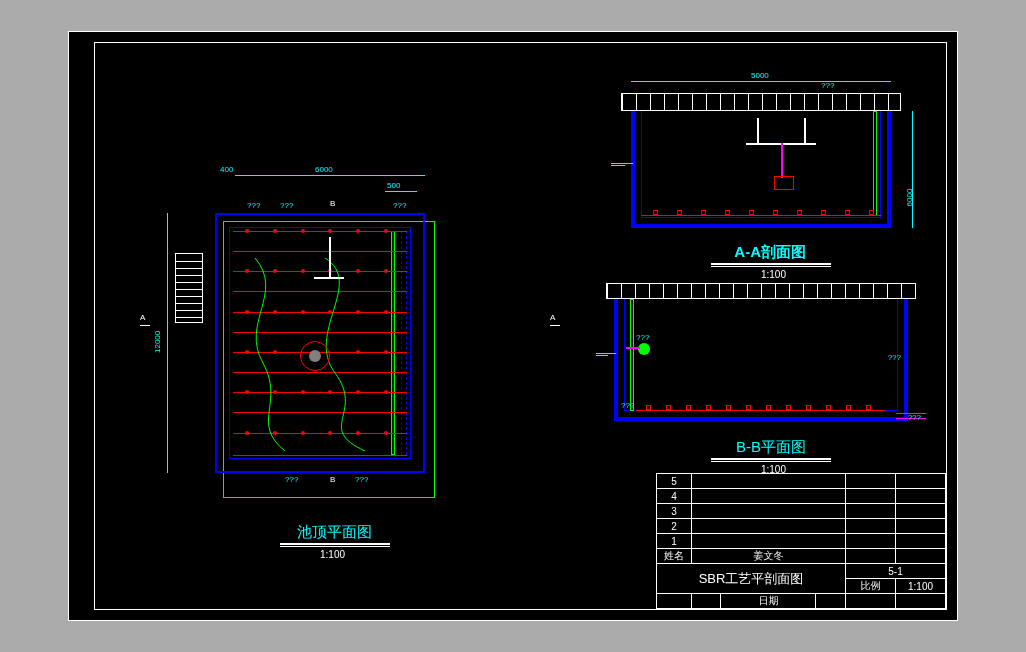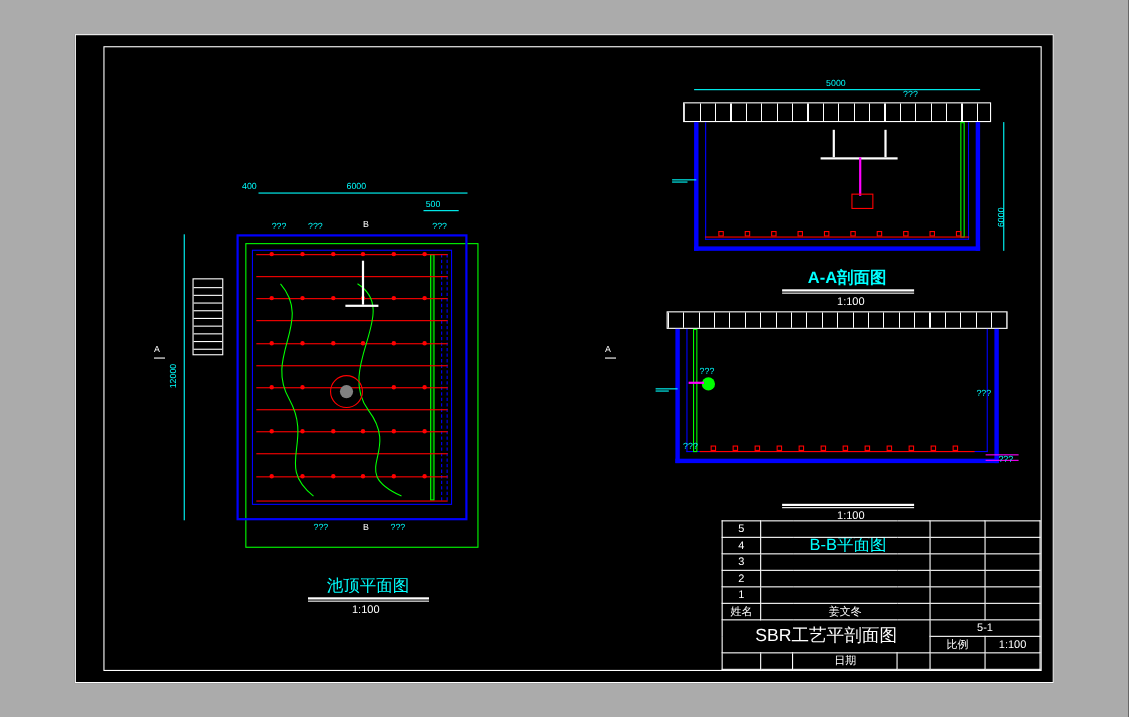--- a/index.html
+++ b/index.html
@@ -368,21 +368,21 @@
           <div class="dfx" style="left:92%"></div>
       </div>
       <div class="outlet">
           <div class="pipe"></div>
         </div>
       <div class="dim-cyan" style="left:40px; top:50px;">???</div>
       <div class="dim-cyan" style="left:25px; top:118px;">???</div>
       <div class="dim-cyan" style="right:25px; top:70px;">???</div>
       <div class="dim-cyan" style="right:5px; top:130px;">???</div>
     </div>
-    <div class="cyan-label" style="right:140px; top:395px;margin-top:48px;">B-B平面图</div>
+    <div class="cyan-label" style="right:140px; top:395px;">B-B平面图</div>
     <div class="underline" style="right:115px; top:415px; width:120px; border-top-width:2px;"></div>
     <div class="underline" style="right:115px; top:418px; width:120px;"></div>
     <div class="scale-label" style="right:160px; top:421px;">1:100</div>
 
     <div class="title-block">
       <table>
         <tbody>
             <tr>
               <td style="width:35px">5</td>
               <td colspan="3"></td>
@@ -413,21 +413,21 @@
               <td></td>
               <td></td>
             </tr>
         <tr>
           <td>姓名</td>
           <td colspan="3">姜文冬</td>
           <td></td>
               <td></td>
         </tr>
         <tr>
-          <td rowspan="2" colspan="4" style="font-size:16px;margin-top:35px;">SBR工艺平剖面图</td>
+          <td rowspan="2" colspan="4" style="font-size:13px;margin-top:35px;">SBR工艺平剖面图</td>
           <td colspan="2">5-1</td>
         </tr>
         <tr>
           <td>比例</td>
           <td>1:100</td>
         </tr>
         <tr>
           <td></td>
               <td></td>
           <td>日期</td>

